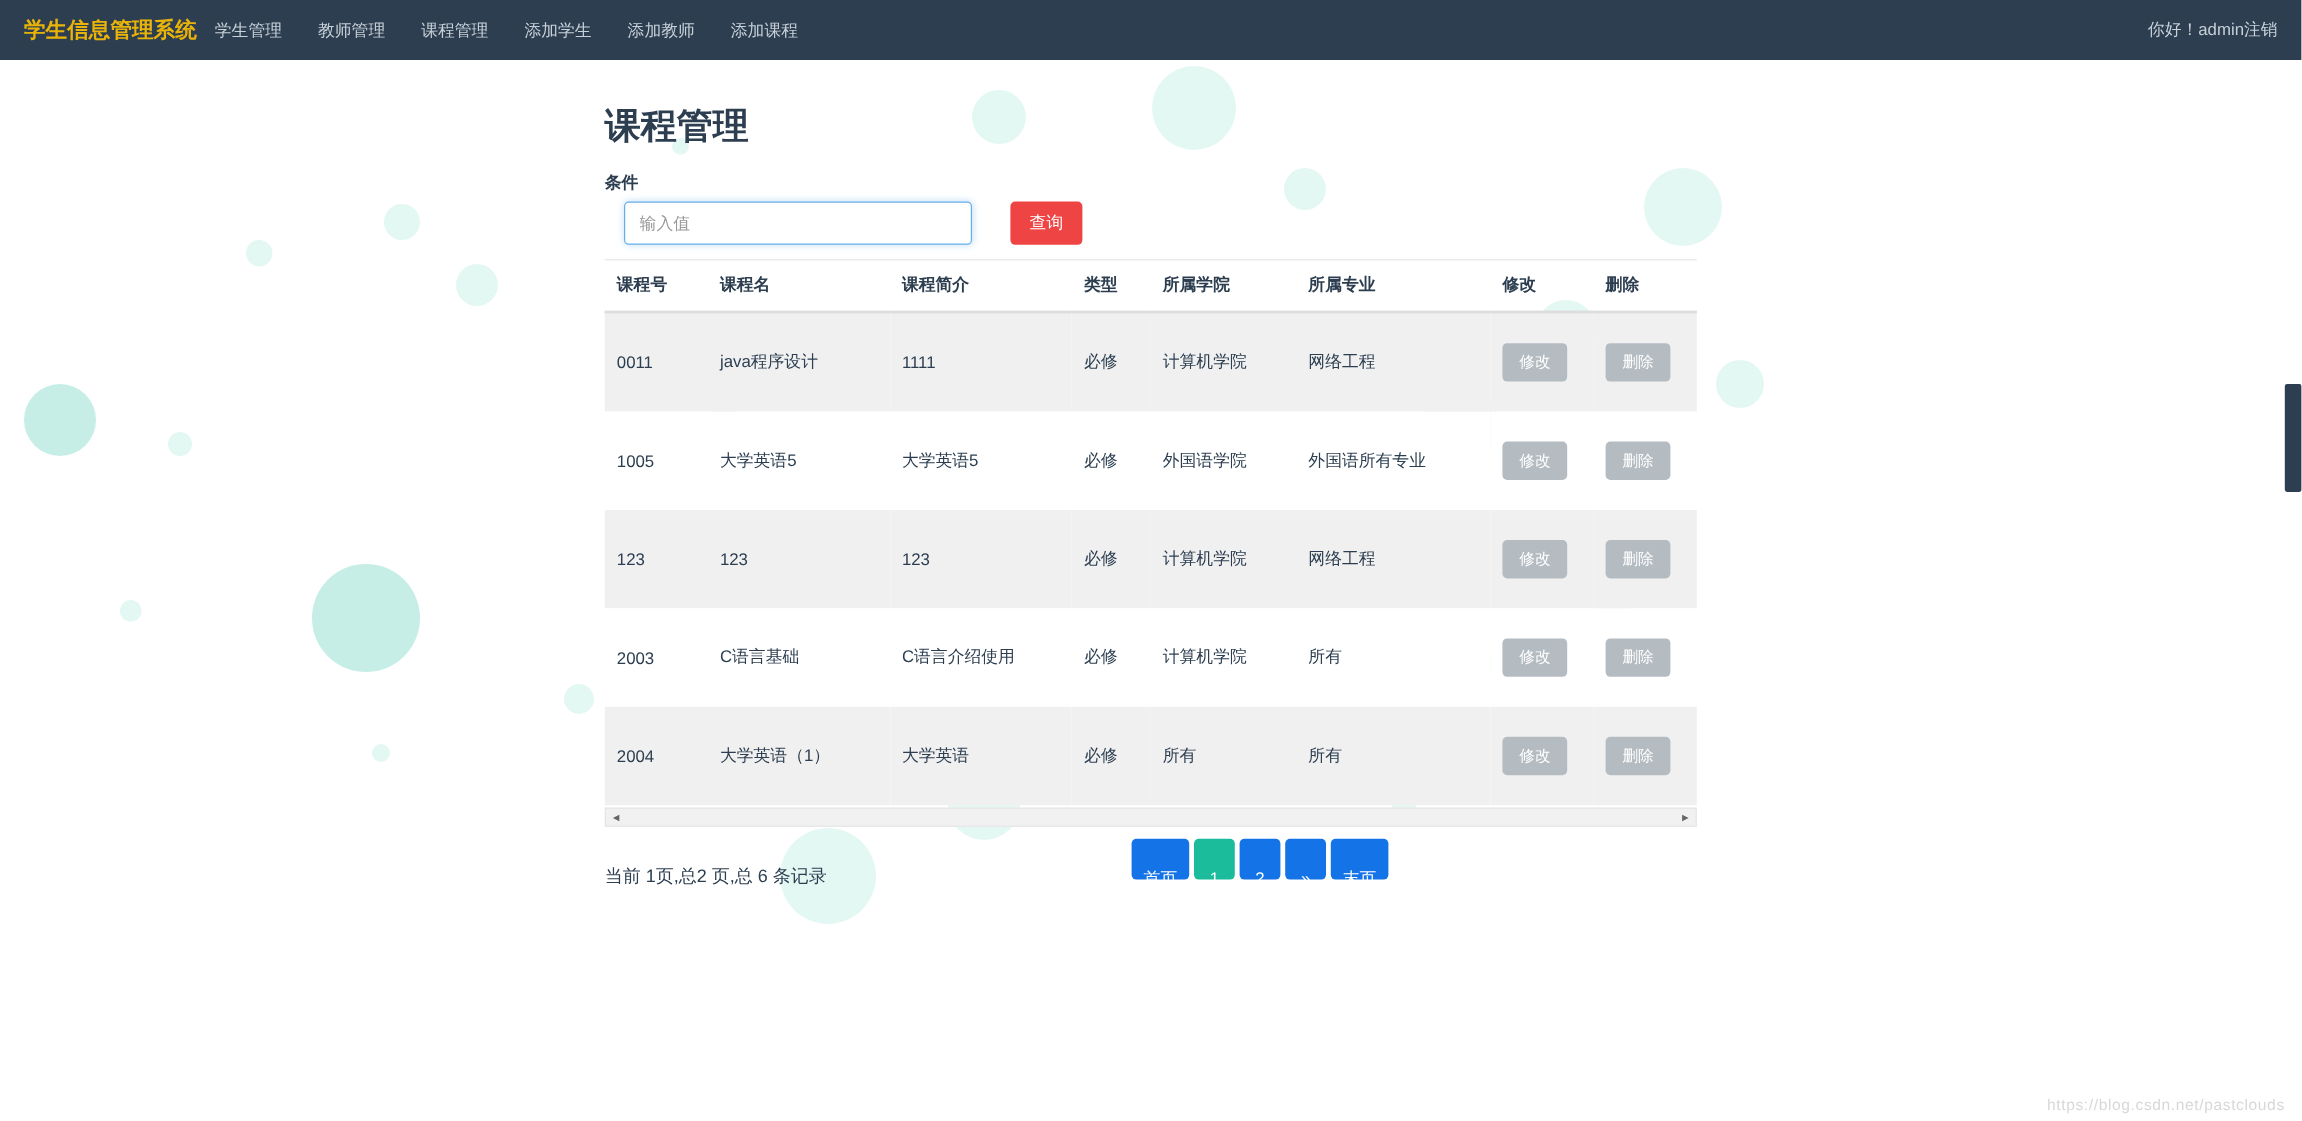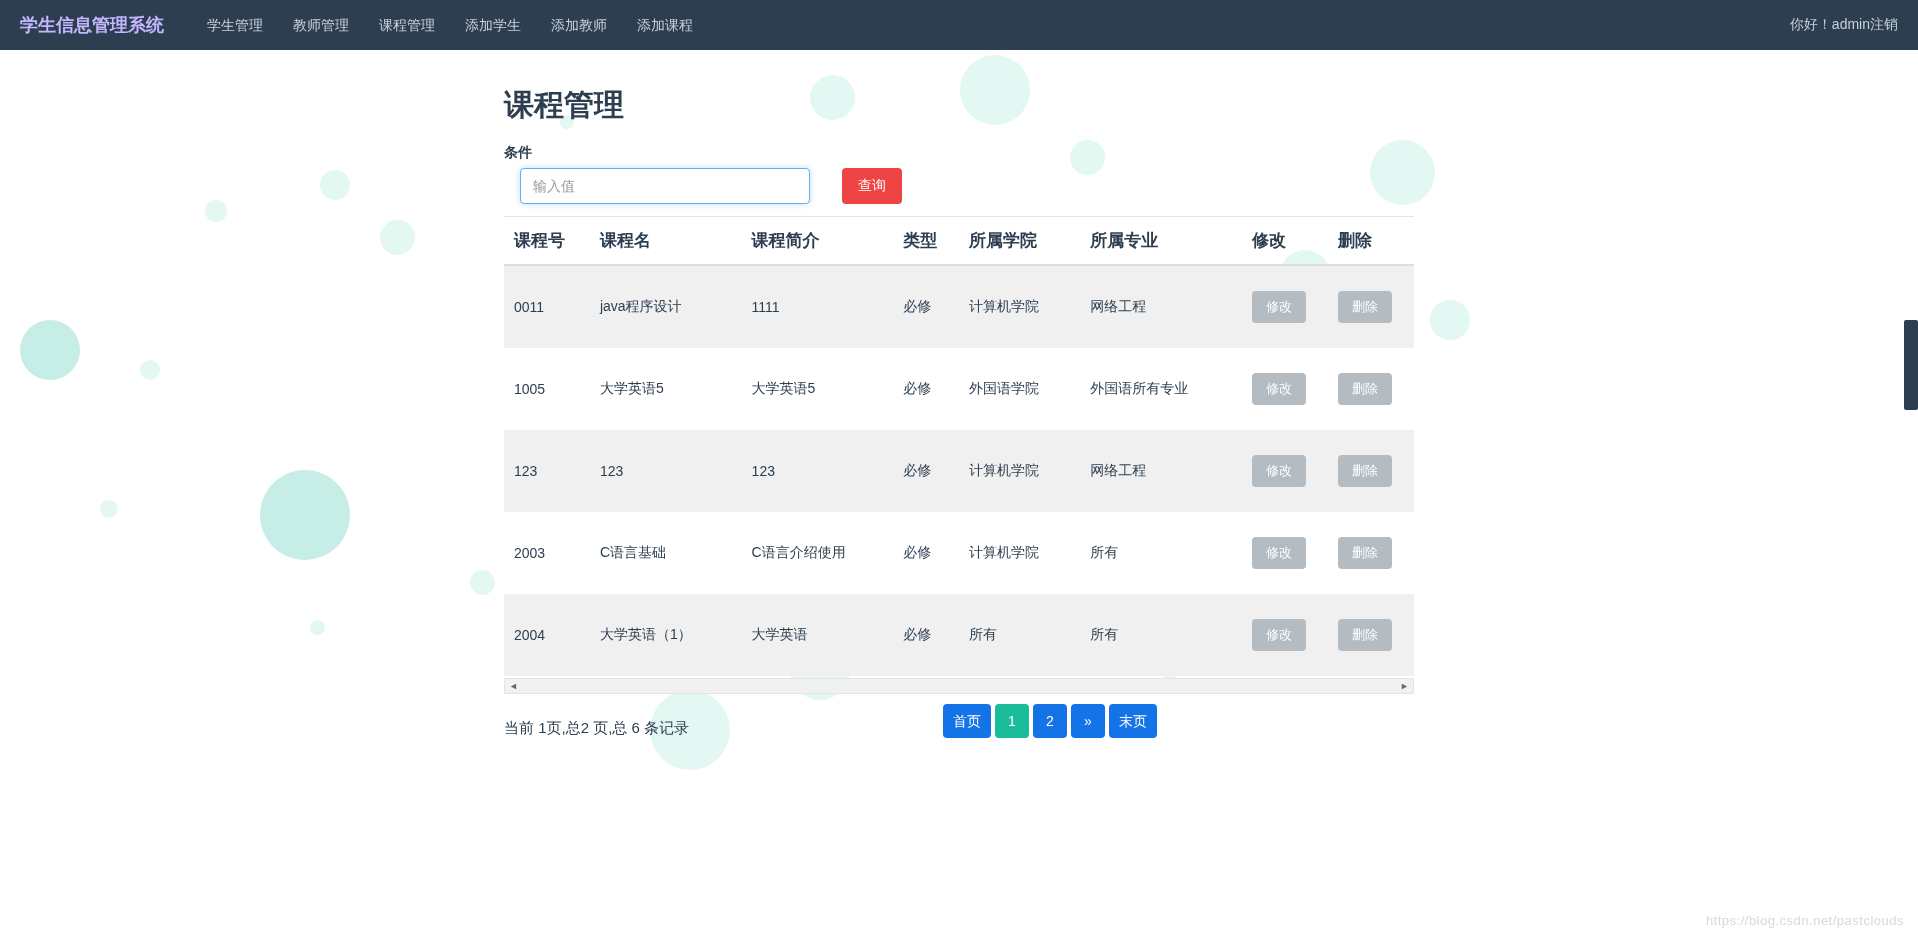--- a/index.html
+++ b/index.html
@@ -3,21 +3,21 @@
   <meta charset="utf-8">
   <style>
     * { margin: 0; padding: 0; box-sizing: border-box; }
     body { font-family: "Microsoft YaHei", Arial, sans-serif; font-size: 14px; color: #333; background: #fff; position: relative; min-height: 934px; overflow-x: hidden; }
     
     
     .bubble { position: absolute; border-radius: 50%; background: rgba(26, 188, 156, 0.12); z-index: 0; }
     
     
     .navbar { background: #2c3e50; color: #fff; height: 50px; display: flex; align-items: center; padding: 0 20px; position: relative; z-index: 10; }
-    .navbar-brand { font-weight: bold; font-size: 18px; color: #c4b5fd; margin-right: 28px; }
+    .navbar-brand { font-weight: bold; font-size: 18px; color: #eab308; }
     .navbar-nav { display: flex; list-style: none; align-items: flex-end; }
     .navbar-nav li { padding: 0 15px; line-height: 50px; }
     .navbar-nav li a { color: #c8d0d8; text-decoration: none; font-size: 14px; cursor: pointer; }
     .navbar-right { margin-left: auto; color: #c8d0d8; font-size: 14px; }
     .navbar-right a { color: #c8d0d8; text-decoration: none; cursor: pointer; }
     
     
     .container { max-width: 910px; margin: 35px auto 0; position: relative; z-index: 5; }
     
     h1.page-title { font-size: 30px; font-weight: bold; color: #2c3e50; margin-bottom: 18px; }
@@ -34,36 +34,36 @@
     
     .form-input { height: 36px; width: 290px; border: 1px solid #66afe9; border-radius: 4px; padding: 0 12px; font-size: 14px; outline: none; box-shadow: 0 0 6px rgba(102,175,233,0.4); margin-left: 16px; }
     .form-input::placeholder { color: #999; }
     
     .btn-query { background: #ef4444; color: #fff; border: none; border-radius: 4px; height: 36px; padding: 0 16px; font-size: 14px; cursor: pointer; }
     
     hr.divider { border: none; border-top: 1px solid #e5e5e5; margin: 10px 0 0; }
     
     
     table { width: 100%; border-collapse: collapse; margin-top: 0; }
-    th { text-align: left; font-weight: bold; font-size: 17px; color: #2c3e50; padding: 12px 10px; border-bottom: 2px solid #ddd; }
+    th { text-align: left; font-weight: bold; font-size: 14px; color: #2c3e50; padding: 12px 10px; border-bottom: 2px solid #ddd; }
     td { padding: 25px 10px; font-size: 14px; color: #2c3e50; }
     tbody tr:nth-child(odd) { background: #f0f0f0; }
     tbody tr:nth-child(even) { background: #fff; }
     
     .btn-sm { background: #b4bcc2; color: #fff; border: none; border-radius: 4px; padding: 7px 14px; font-size: 13px; cursor: pointer; }
     
     
     .hscroll { height: 16px; background: #f1f1f1; border: 1px solid #e5e5e5; display: flex; align-items: center; justify-content: space-between; padding: 0 4px; font-size: 9px; color: #666; margin-top: 2px; }
     
     
     .pagination-row { display: flex; align-items: flex-end; margin-top: 10px; }
     .page-info { color: #2c3e50; font-size: 15px; }
     .pagination { display: flex; list-style: none; margin-left: auto; margin-right: 255px; }
     .pagination li { margin: 0 2px; }
-    .pagination li a { display: inline-block; min-width: 34px; height: 34px; line-height: 34px; text-align: center; background: #1473e6; color: #fff; border-radius: 4px; text-decoration: none; font-size: 14px; padding: 0 10px; cursor: pointer; }
+    .pagination li a { display: inline-block; min-width: 34px; height: 34px; line-height: 34px; text-align: center; background: #1473e6; color: #fff; border-radius: 4px; text-decoration: none; font-size: 14px; padding: 16px 10px; cursor: pointer; }
     .pagination li.active a { background: #1abc9c; }
     
     
     .watermark { position: absolute; bottom: 6px; right: 14px; color: #d8d8d8; font-size: 13px; letter-spacing: 0.5px; z-index: 1; }
     
     
     .side-scroll { position: absolute; right: 0; top: 320px; width: 14px; height: 90px; background: #2c3e50; border-radius: 2px; z-index: 20; }
   </style>
 </head>
 <body>

